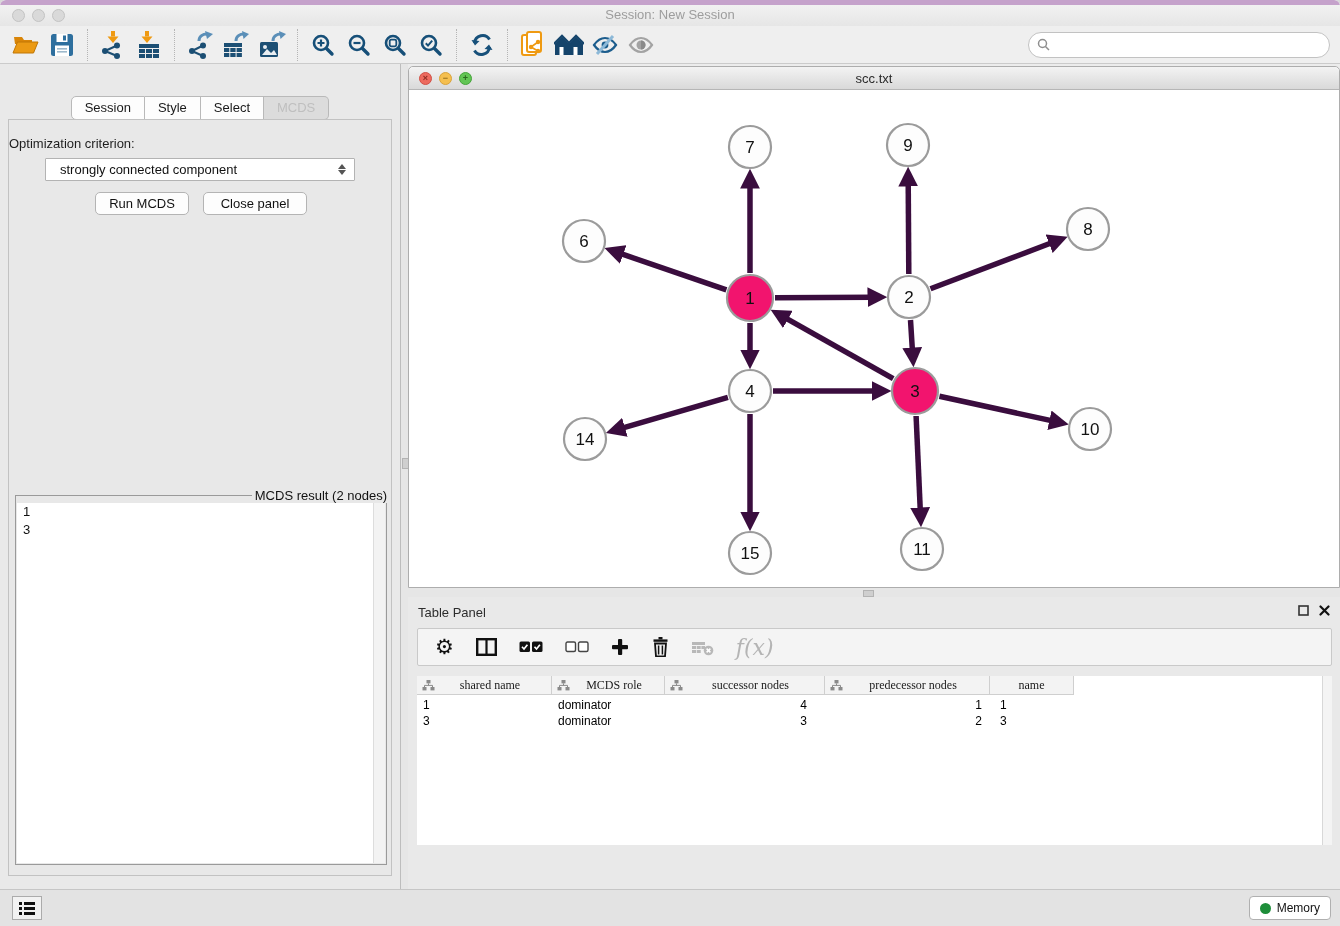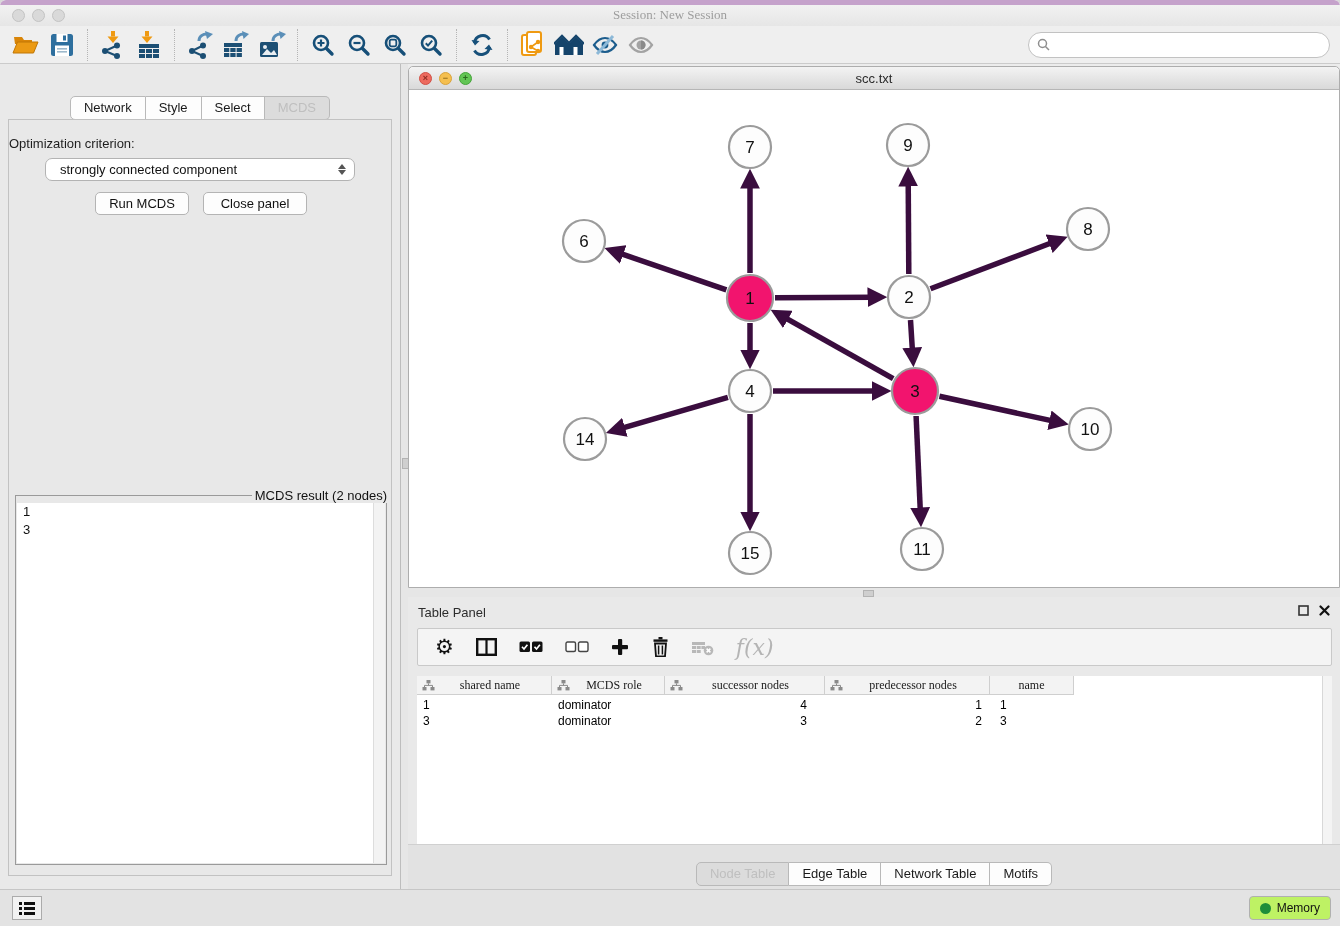--- a/index.html
+++ b/index.html
@@ -1,18 +1,18 @@
 <!DOCTYPE html>
 <html><head>
 <meta charset="utf-8">
 <style>
   html,body{margin:0;padding:0;background:#d8d8d8;font-family:"Liberation Sans",sans-serif;}
   #window{position:relative;width:1340px;height:926px;background:#ececec;overflow:hidden;border-radius:6px 6px 0 0;}
   
-  #titlebar{position:absolute;left:0;top:0;width:1340px;height:26px;background:linear-gradient(#f4f4f4,#e6e6e6);border-bottom:1px solid #cfcfcf;font-family:Liberation Serif, serif;}
+  #titlebar{position:absolute;left:0;top:0;width:1340px;height:26px;background:linear-gradient(#f4f4f4,#e6e6e6);border-bottom:1px solid #cfcfcf;}
   #purple-strip{position:absolute;left:0;top:0;width:1340px;height:5px;background:#c5a2cb;border-radius:6px 6px 0 0;}
   .tl-dot{position:absolute;top:9px;width:13px;height:13px;border-radius:50%;background:#d9d9d9;border:1px solid #c3c3c3;box-sizing:border-box;}
   #win-title{position:absolute;left:0;right:0;top:7px;text-align:center;font-size:13px;color:#9d9d9d;}
   
   #toolbar{position:absolute;left:0;top:26px;width:1340px;height:38px;background:#efefef;border-bottom:1px solid #cbcbcb;display:flex;align-items:center;padding-left:8px;box-sizing:border-box;}
   .tb-btn{width:36px;height:32px;display:flex;align-items:center;justify-content:center;flex:0 0 auto;}
   .tb-sep{width:0;height:32px;border-left:1px dotted #b5b5b5;margin:0 7px;flex:0 0 auto;}
   #search-wrap{margin-left:auto;margin-right:10px;position:relative;flex:0 0 auto;}
   #search-input{width:266px;height:24px;border:1px solid #c2c2c2;border-radius:13px;background:#fff;padding:0 8px 0 26px;font-size:13px;outline:none;}
   #search-wrap svg{position:absolute;left:9px;top:6px;}
@@ -22,21 +22,21 @@
   .panel-head .ph-title{position:absolute;left:10px;top:8px;font-size:13px;color:#2d2d2d;}
   .ph-icons{position:absolute;right:10px;top:8px;display:flex;gap:10px;align-items:center;}
   .seg-tabs{position:absolute;left:0;right:0;display:flex;justify-content:center;}
   .seg-tab{border:1px solid #b9b9b9;border-left:none;background:#fdfdfd;color:#1a1a1a;font-size:13px;padding:3px 13px 4px;cursor:default;}
   .seg-tab:first-child{border-left:1px solid #b9b9b9;border-radius:5px 0 0 5px;}
   .seg-tab:last-child{border-radius:0 5px 5px 0;}
   .seg-tab.sel{background:#dcdcdc;color:#bfbfbf;}
   #cp-tabs{top:32px;}
   #cp-box{position:absolute;left:8px;top:55px;width:384px;height:757px;border:1px solid #c2c2c2;background:#e8e8e8;box-sizing:border-box;}
   #opt-label{position:absolute;left:0;right:0;top:16px;text-align:left;font-size:13px;color:#1e1e1e;}
-  #opt-select{position:absolute;left:36px;top:38px;width:310px;height:23px;background:#fff;border:1px solid #b3b3b3;border-radius:7px;box-sizing:border-box;font-size:13px;color:#111;display:flex;align-items:center;padding:0 8px 0 14px;}
+  #opt-select{position:absolute;left:36px;top:38px;width:310px;height:23px;background:#fff;border:1px solid #b3b3b3;border-radius:1px;box-sizing:border-box;font-size:13px;color:#111;display:flex;align-items:center;padding:0 8px 0 14px;}
   #opt-select .chev{margin-left:auto;display:flex;flex-direction:column;gap:1px;align-items:center;}
   #opt-select .chev i{width:0;height:0;border-left:4px solid transparent;border-right:4px solid transparent;}
   #opt-select .chev i.up{border-bottom:5px solid #555;}
   #opt-select .chev i.dn{border-top:5px solid #555;}
   .cp-btn{position:absolute;top:72px;height:23px;background:#fdfdfd;border:1px solid #b4b4b4;border-radius:5px;font-size:13px;color:#111;display:flex;align-items:center;justify-content:center;box-sizing:border-box;}
   #run-btn{left:86px;width:94px;}
   #close-btn{left:194px;width:104px;}
   #mcds-fieldset{position:absolute;left:6px;top:368px;width:372px;height:377px;border:1px solid #9a9a9a;margin:0;padding:0;box-sizing:border-box;}
   #mcds-fieldset legend{font-size:13px;color:#111;margin-left:4px;padding:0 3px;text-align:right;}
   #mcds-text{position:absolute;left:1px;right:1px;top:0;bottom:1px;background:#fff;overflow:hidden;}
@@ -65,21 +65,21 @@
   .tp-row{position:absolute;left:0;height:16px;display:flex;font-size:12px;color:#000;}
   .td-cell{box-sizing:border-box;white-space:nowrap;overflow:hidden;}
   .al{text-align:left;padding-left:6px;}
   .ar{text-align:right;}
   #tp-vscroll{position:absolute;right:0;top:0;bottom:0;width:9px;background:#f4f4f4;border-left:1px solid #d8d8d8;}
   #tp-bottom{position:absolute;left:0;right:0;bottom:0;height:45px;background:#e2e2e2;border-top:1px solid #d0d0d0;}
   #tp-tabs{bottom:4px;}
   
   #status-bar{position:absolute;left:0;bottom:0;width:1340px;height:36px;background:#e3e3e3;border-top:1px solid #c6c6c6;}
   #list-btn{position:absolute;left:12px;top:6px;width:30px;height:24px;background:#f2f2f2;border:1px solid #ababab;display:flex;align-items:center;justify-content:center;box-sizing:border-box;}
-  #memory-btn{position:absolute;right:9px;top:6px;height:24px;background:#bef264;border:1px solid #b0b0b0;border-radius:4px;display:flex;align-items:center;gap:6px;padding:0 10px;font-size:12px;color:#111;box-sizing:border-box;}
+  #memory-btn{position:absolute;right:9px;top:6px;height:24px;background:#ffffff;border:1px solid #b0b0b0;border-radius:4px;display:flex;align-items:center;gap:6px;padding:0 10px;font-size:12px;color:#111;box-sizing:border-box;}
   #memory-dot{width:11px;height:11px;border-radius:50%;background:#1e8e3a;}
 </style>
 </head>
 <body>
 
 <div id="window">
 
   <div id="titlebar">
     <div id="purple-strip"></div>
     <span class="tl-dot" style="left:12px"></span>
@@ -242,21 +242,21 @@
       <svg width="13" height="13" viewBox="0 0 13 13">
           <circle cx="5.5" cy="5.5" r="4" fill="none" stroke="#8e8e8e" stroke-width="1.5"></circle>
           <path d="M8.5 8.5L12 12" stroke="#8e8e8e" stroke-width="1.5"></path>
         </svg>
       <input id="search-input" type="text" placeholder="" style="">
     </div>
   </div>
 
   <div id="control-panel">
     <div class="seg-tabs" id="cp-tabs">
-      <div class="seg-tab">Network</div>
+      <div class="seg-tab">Session</div>
       <div class="seg-tab">Style</div>
       <div class="seg-tab">Select</div>
       <div class="seg-tab sel">MCDS</div>
     </div>
     <div id="cp-box">
       <div id="opt-label">Optimization criterion:</div>
       <div id="opt-select">
         <span>strongly connected component</span>
         <span class="chev">
             <i class="up"></i>
@@ -459,28 +459,20 @@
       <div class="tp-row" style="top:38px">
         <div class="td-cell al" style="width:135px">3</div>
         <div class="td-cell al" style="width:113px">dominator</div>
         <div class="td-cell ar" style="width:160px;padding-right:18px">3</div>
         <div class="td-cell ar" style="width:165px;padding-right:8px">2</div>
         <div class="td-cell al" style="width:84px;padding-left:10px">3</div>
       </div>
       <div id="tp-vscroll"></div>
     </div>
 
-    <div id="tp-bottom">
-      <div class="seg-tabs" id="tp-tabs" style="position:absolute;">
-        <div class="seg-tab sel">Node Table</div>
-        <div class="seg-tab">Edge Table</div>
-        <div class="seg-tab">Network Table</div>
-        <div class="seg-tab">Motifs</div>
-      </div>
-    </div>
   </div>
 
   <div id="status-bar">
     <div id="list-btn">
       <svg width="18" height="15" viewBox="0 0 18 15">
           <g fill="#111">
             <rect x="1" y="1" width="3" height="3"></rect>
             <rect x="6" y="1" width="11" height="3"></rect>
             <rect x="1" y="6" width="3" height="3"></rect>
             <rect x="6" y="6" width="11" height="3"></rect>

